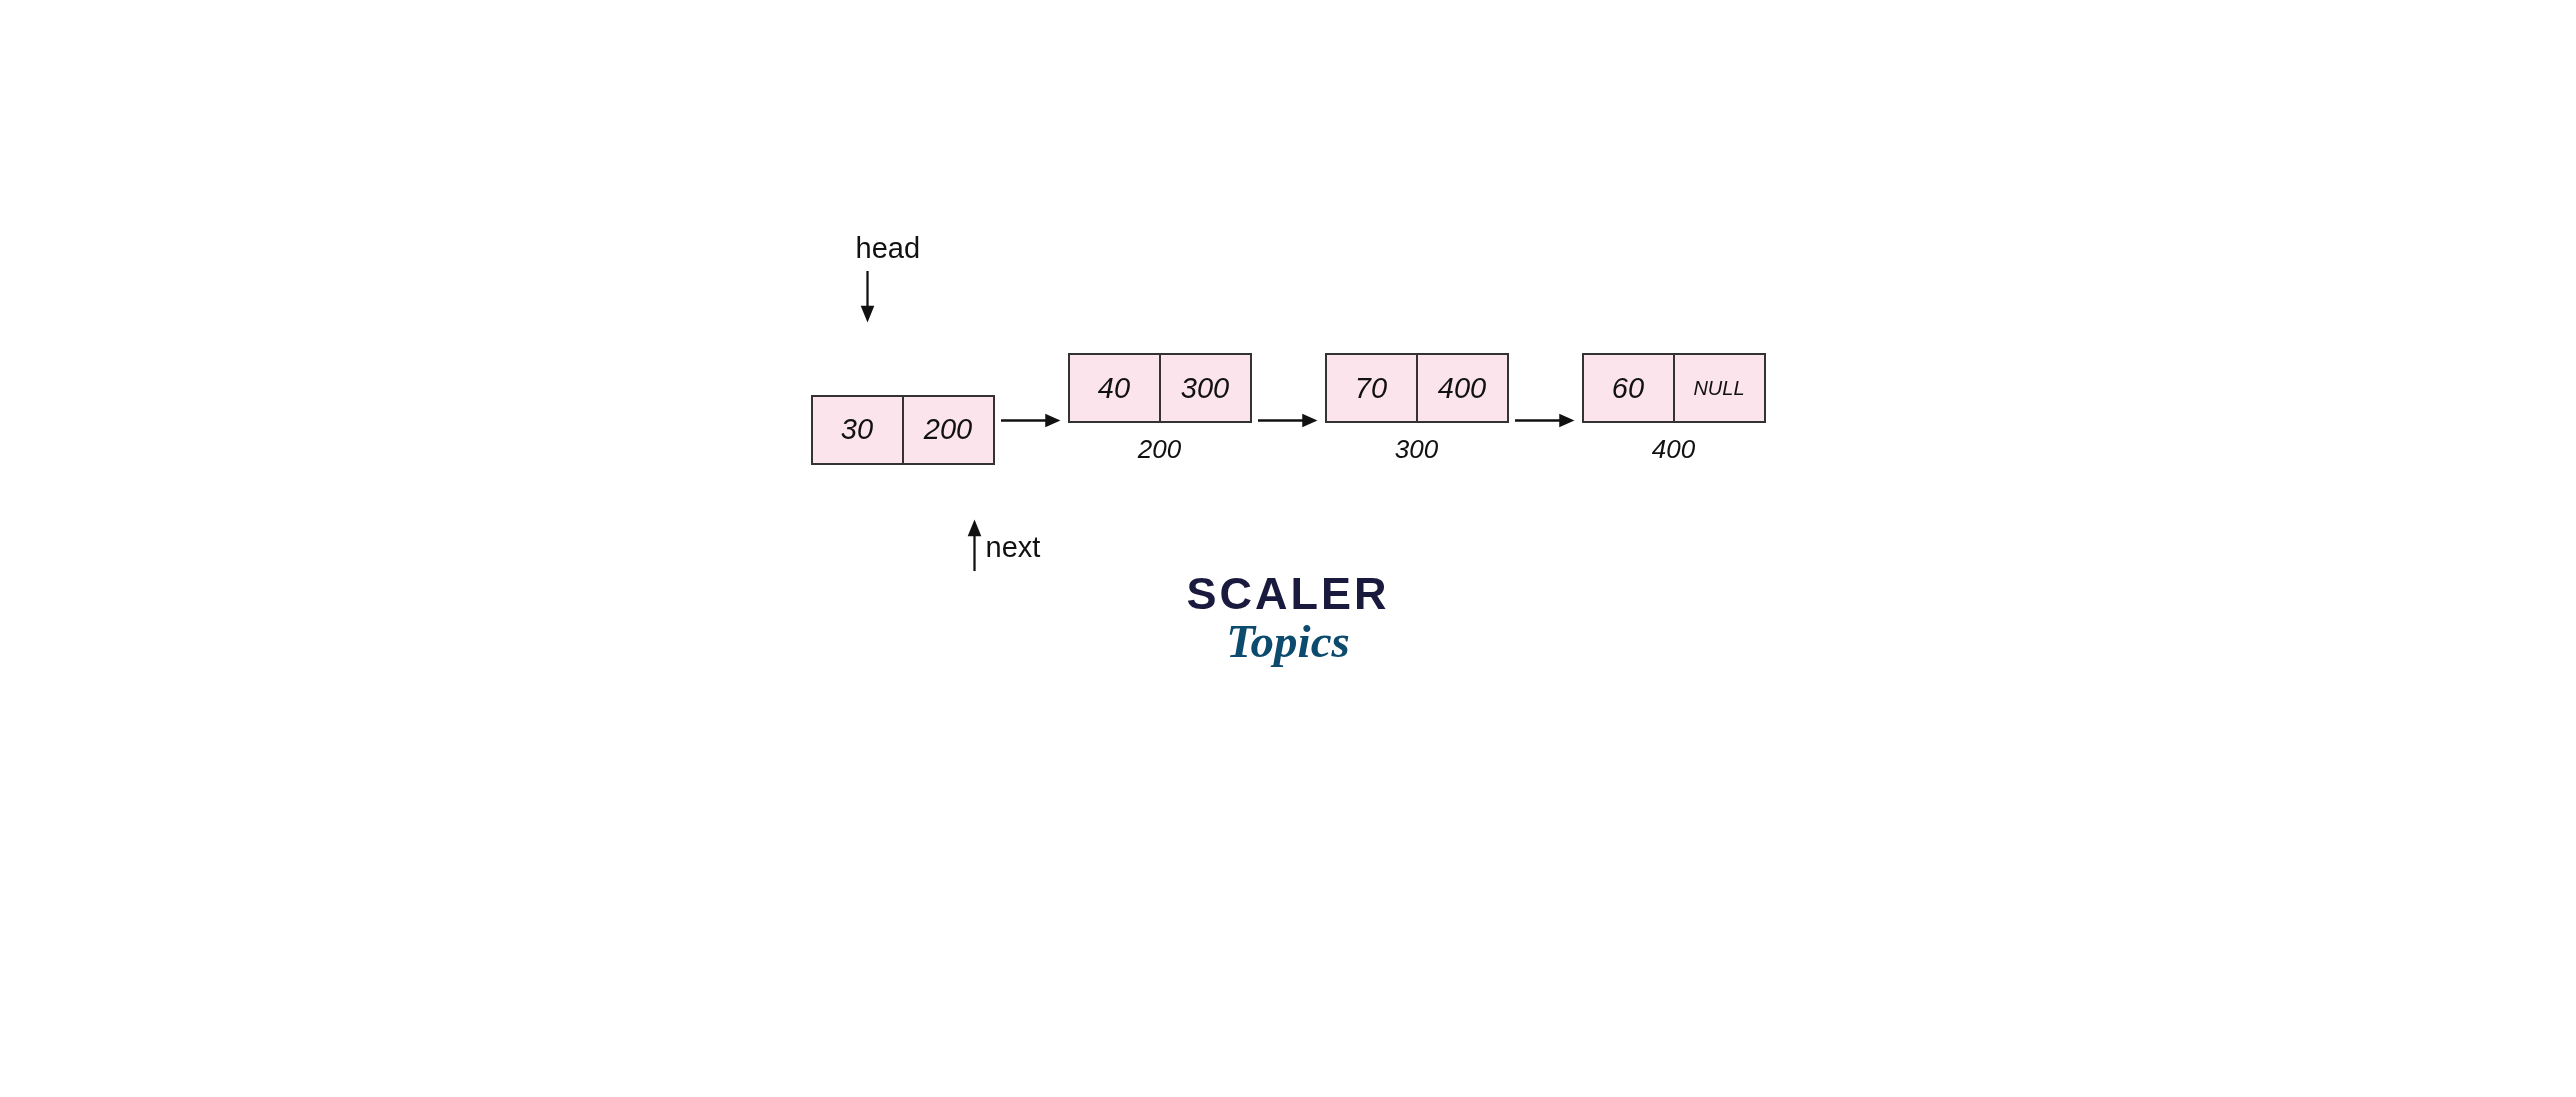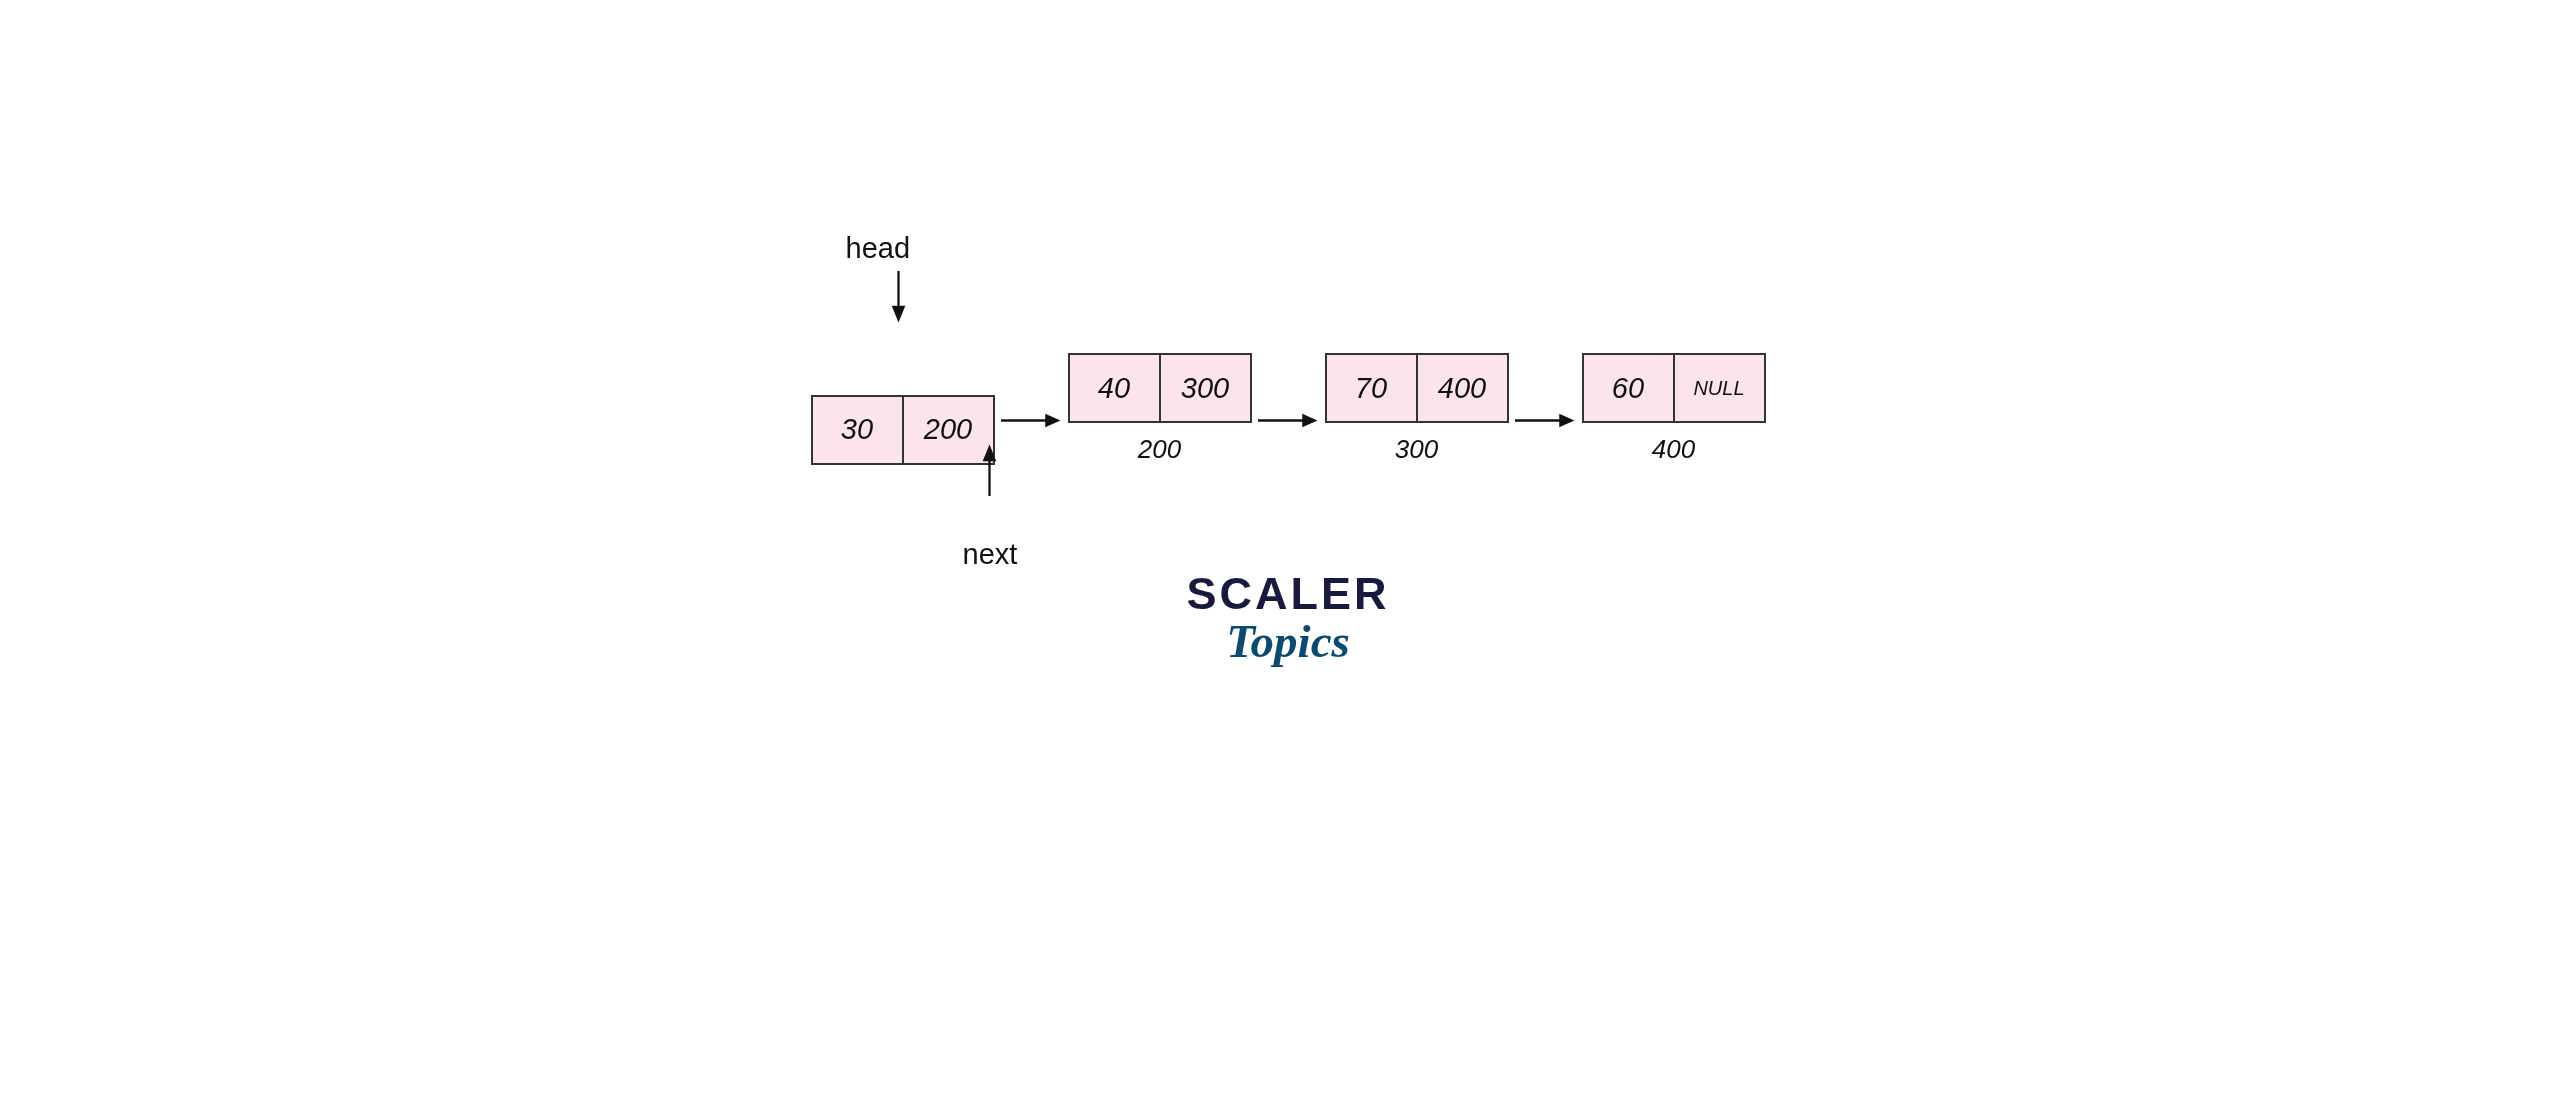--- a/index.html
+++ b/index.html
@@ -90,45 +90,44 @@
     }
 
     .arrow-between svg {
       display: block;
     }
 
     
     .head-label-container {
       position: absolute;
       top: -121px;
-      left: 35px; 
-      display: flex;
-      flex-direction: column;
-      align-items: flex-end;
+      left: 45px; 
+      display: flex;
+      flex-direction: column;
+      align-items: flex-start;
     }
 
     .head-label-text {
       font-size: 29px;
       color: #111;
       margin-bottom: 6px;
     }
 
     .head-arrow svg {
       display: block;
     }
 
     
     .next-label-container {
       position: absolute;
       bottom: -106px;
       left: 152px; 
       display: flex;
-      flex-direction: column;
-      align-items: center;
-      gap: 36px;
+      flex-direction: row;
+      align-items: center;
     }
 
     .next-arrow svg {
       display: block;
     }
 
     .next-label-text {
       font-size: 29px;
       color: #111;
       margin-top: 6px;

